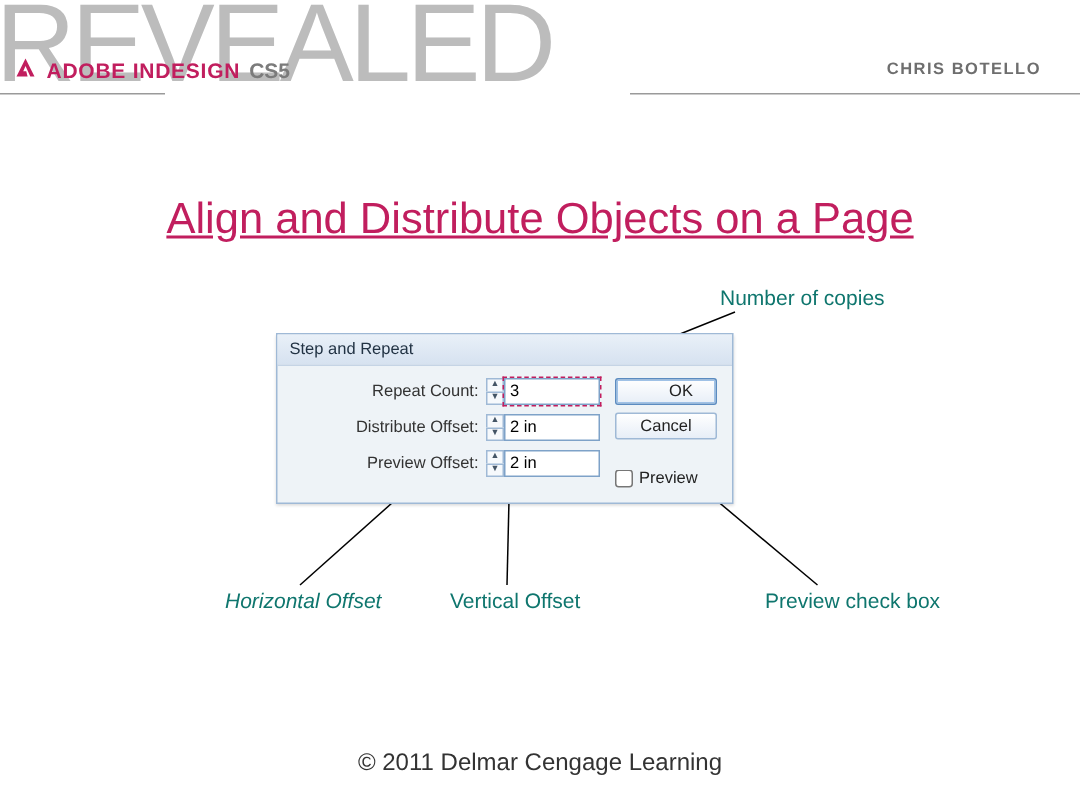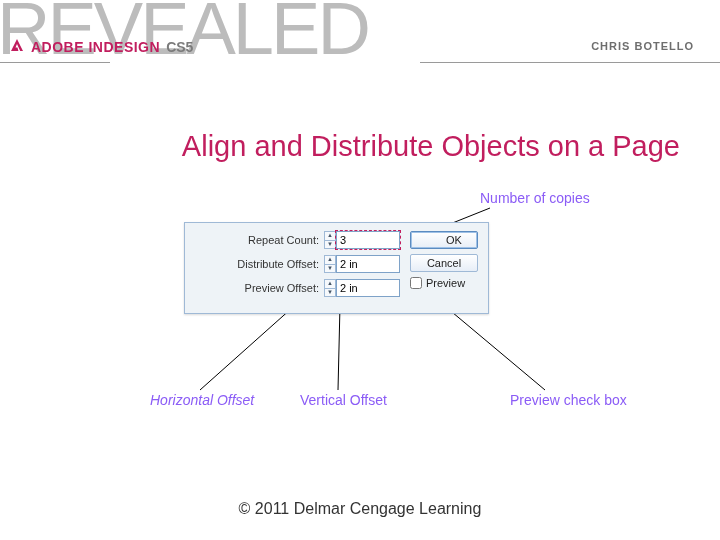--- a/index.html
+++ b/index.html
@@ -84,28 +84,29 @@
 
   
   .title {
     position: absolute;
     top: 130px;
     left: 40px;
     right: 40px;
     font-size: 29px;
     font-weight: 400;
     color: #c11e5e;
-    text-align: right;
+    text-align: center;
+    text-decoration: underline;
   }
 
   
   .callout {
     position: absolute;
     font-size: 14px;
-    color: #8b5cf6;
+    color: #0f766e;
   }
   .callout.copies { top: 190px; left: 480px; }
   .callout.hoffset { top: 392px; left: 150px; font-style: italic; }
   .callout.voffset { top: 392px; left: 300px; }
   .callout.preview { top: 392px; left: 510px; }
 
   
   .lines {
     position: absolute;
     top: 0; left: 0;
@@ -197,21 +198,21 @@
   }
   .btn.primary {
     border-color: #5b8bc0;
     box-shadow: 0 0 0 1px #9fc1e6 inset;
     padding-left: 20px;
   }
   .preview-row {
     display: flex;
     align-items: flex-start;
     gap: 4px;
-    margin-top: 0;
+    margin-top: 15px;
     font-size: 11px;
   }
   .preview-row input[type="checkbox"] {
     width: 12px; height: 12px;
   }
 
   .footer {
     position: absolute;
     bottom: 22px;
     left: 0; right: 0;
@@ -247,20 +248,21 @@
 <div class="callout preview">Preview check box</div>
 
 <svg class="lines">
   <line x1="490" y1="208" x2="370" y2="256" stroke="#000" stroke-width="1"></line>
   <line x1="200" y1="390" x2="320" y2="283" stroke="#000" stroke-width="1"></line>
   <line x1="338" y1="390" x2="340" y2="305" stroke="#000" stroke-width="1"></line>
   <line x1="545" y1="390" x2="440" y2="302" stroke="#000" stroke-width="1"></line>
 </svg>
 
 <div class="dialog">
+  <div class="dialog-titlebar">Step and Repeat</div>
   <div class="dialog-body">
     <div class="form-col">
 
       <div class="form-row">
         <label>Repeat Count:</label>
         <div class="stepper highlight">
           <div class="stepper-arrows">
             <span>▲</span>
             <span>▼</span>
           </div>

